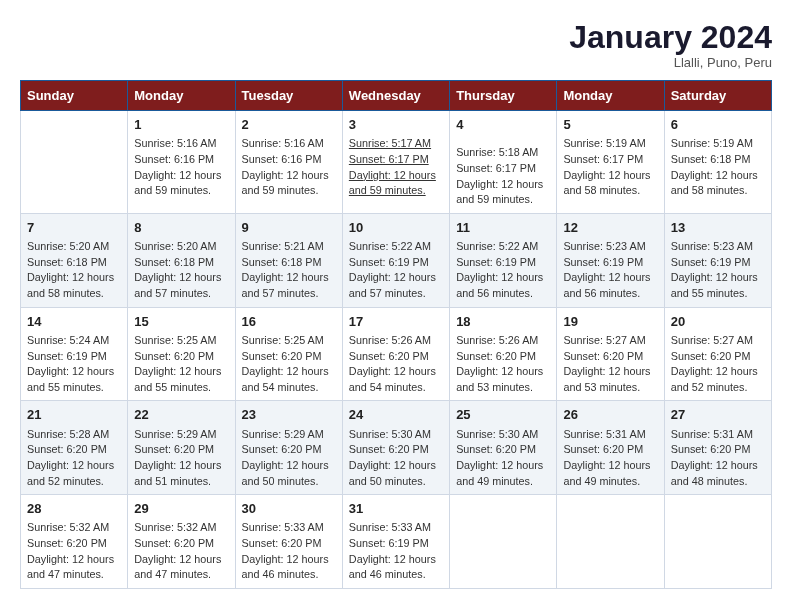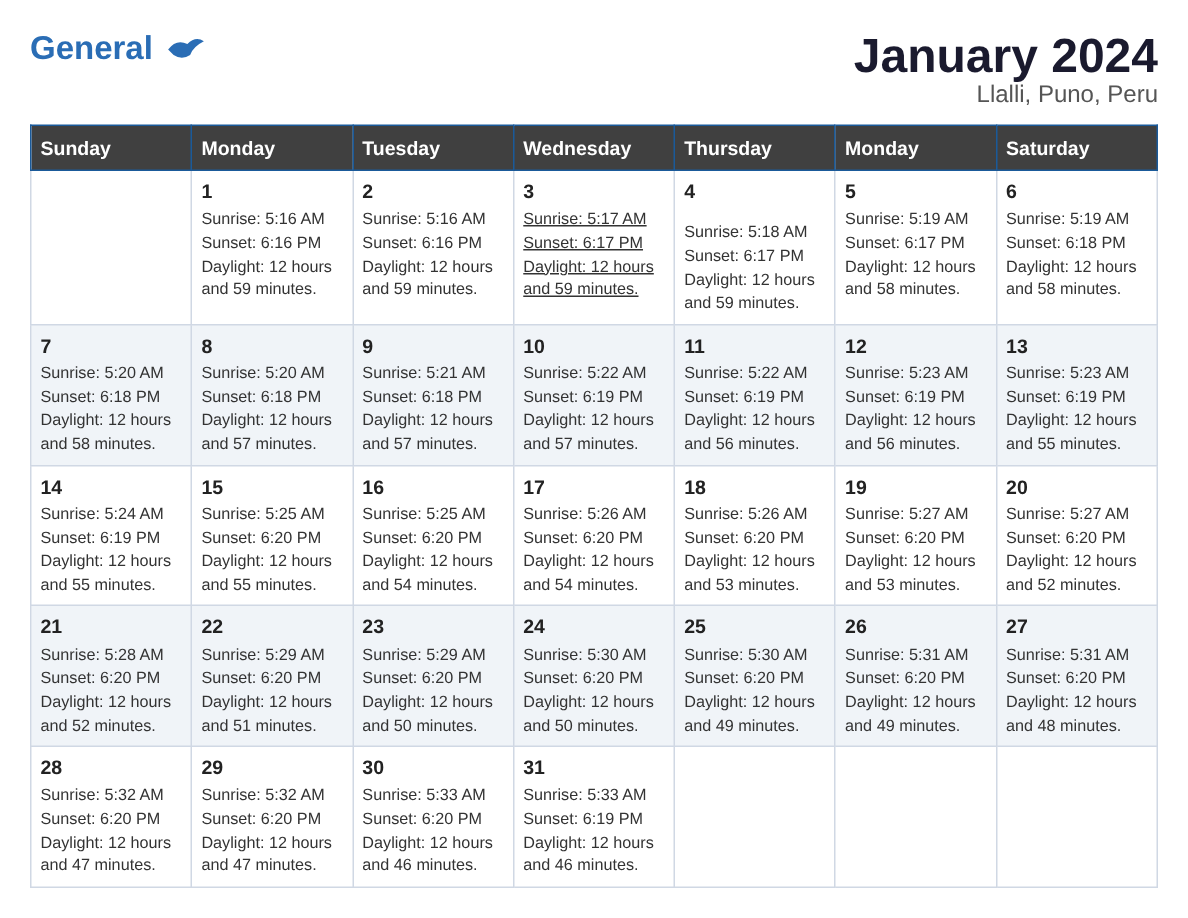--- a/index.html
+++ b/index.html
@@ -28,30 +28,30 @@
     .title-block {
       text-align: right;
     }
     .main-title {
       font-size: 32px;
       font-weight: bold;
       color: #1a1a2e;
       line-height: 1.1;
     }
     .subtitle {
-      font-size: 16px;
+      font-size: 13px;
       color: #555;
     }
     table {
       width: 100%;
       border-collapse: collapse;
       font-size: 11.5px;
     }
     thead tr {
-      background: #404040;
+      background: #7f1d1d;
       color: #fff;
     }
     thead th {
       padding: 7px 6px;
       text-align: left;
       font-weight: bold;
       font-size: 13px;
       border: 1px solid #1a5a9a;
     }
     tbody tr {
@@ -81,28 +81,20 @@
       color: #333;
       line-height: 1.45;
     }
   </style>
 </head>
 <body>
 
 <div class="header">
   <div class="logo">
     <div>
-      <div style="display:flex; align-items:center;">
-        <div style="font-size:22px; font-weight:bold; color:#1a1a2e; line-height:1.1;">
-          <span style="color:#2a6db5;">General</span>
-          <svg class="logo-bird" viewBox="0 0 30 24" style="width:28px;height:22px;vertical-align:middle;">
-            <path d="M2,12 Q8,4 16,8 Q22,2 28,6 Q20,10 18,16 Q12,20 6,16 Z" fill="#2a6db5"></path>
-          </svg>
-        </div>
-      </div>
     </div>
   </div>
   <div class="title-block">
     <div class="main-title">January 2024</div>
     <div class="subtitle">Llalli, Puno, Peru</div>
   </div>
 </div>
 
 <table>
   <thead>

